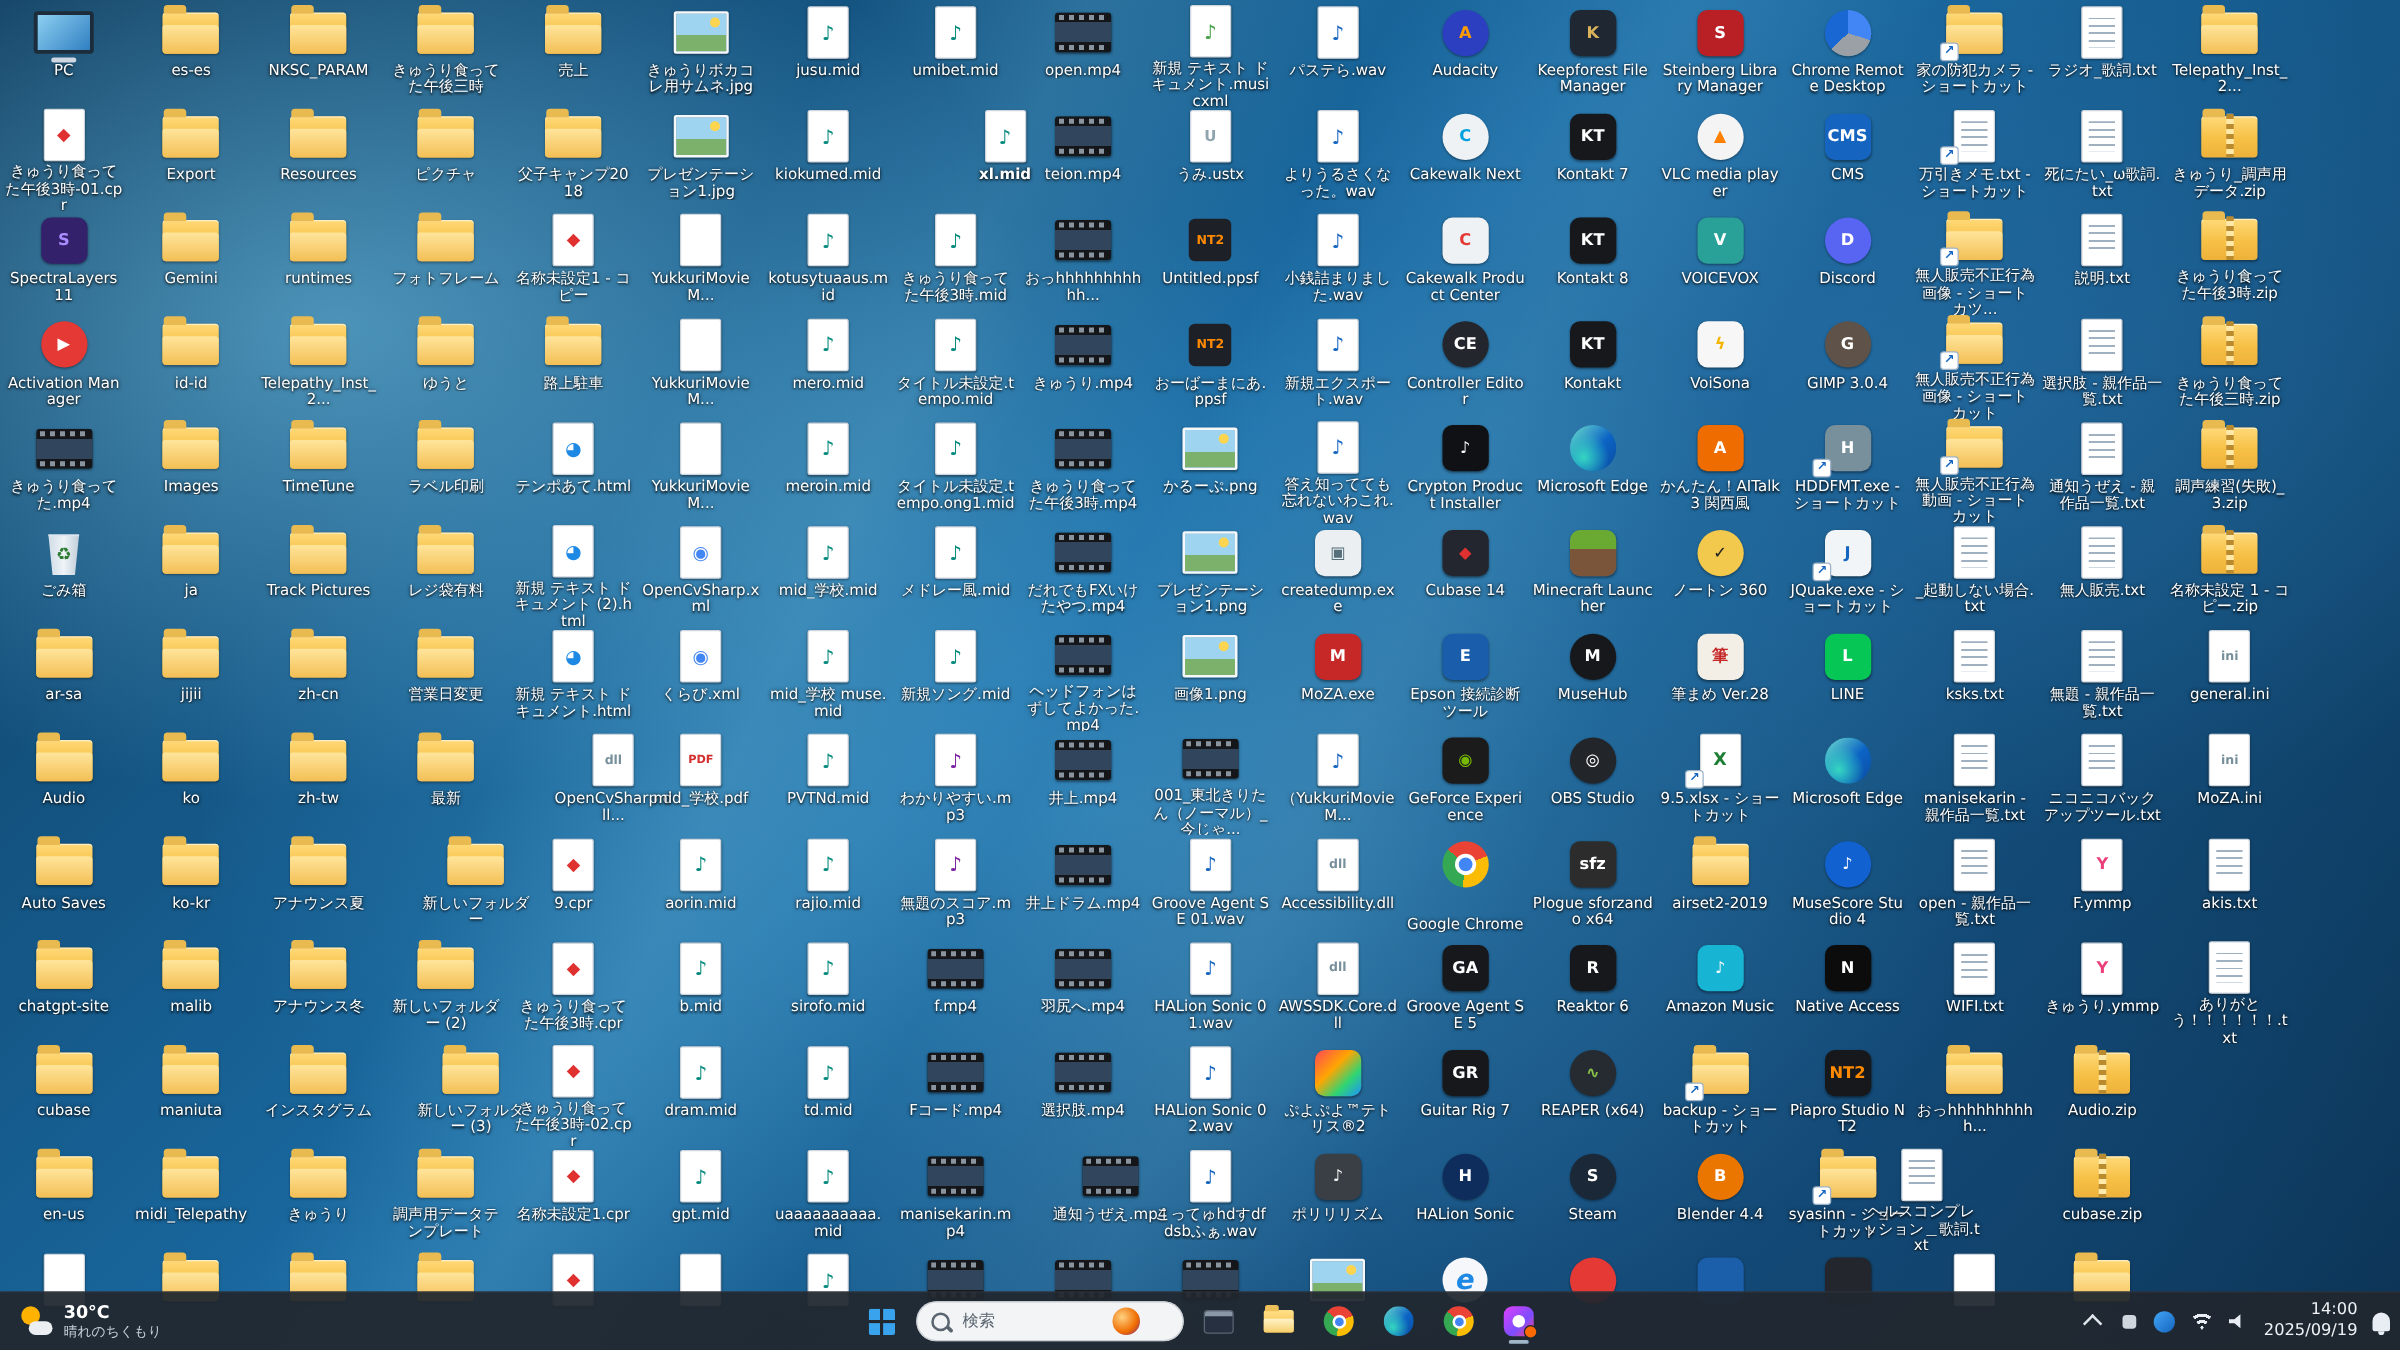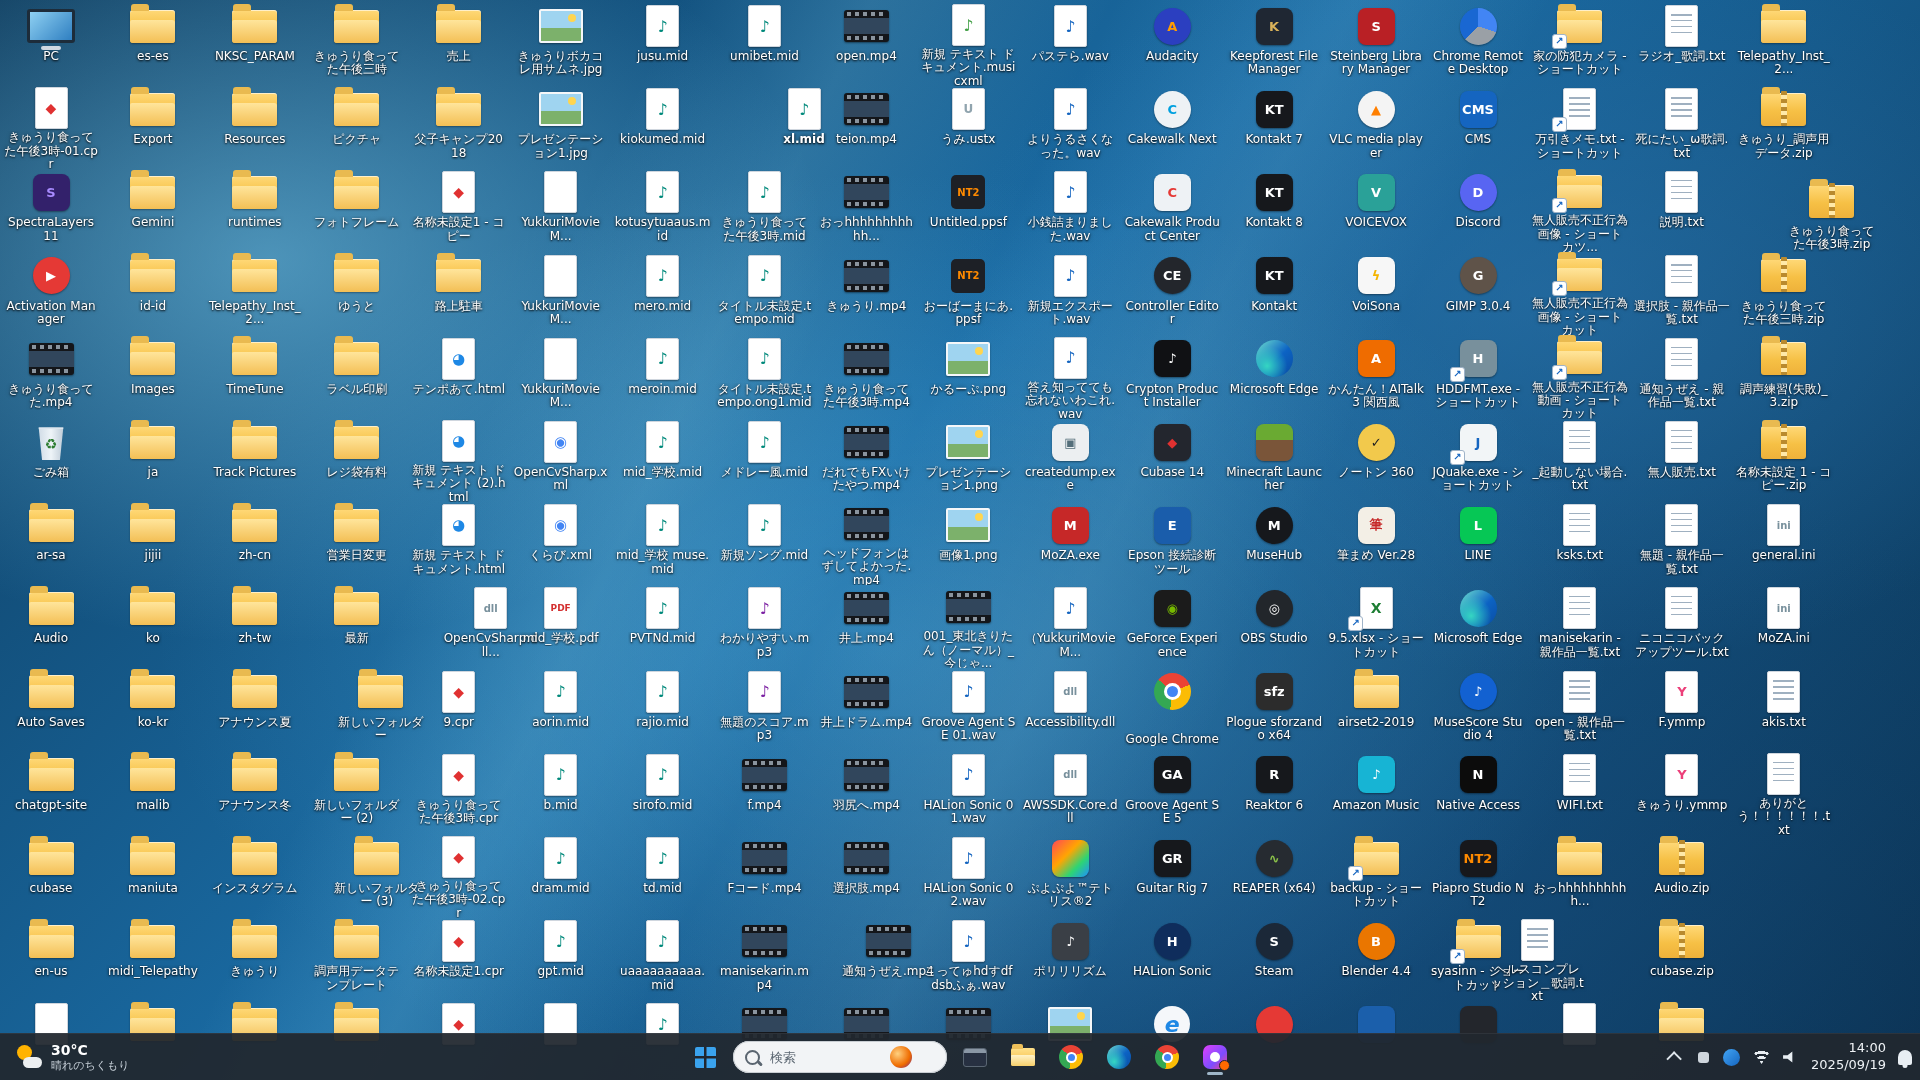--- a/index.html
+++ b/index.html
@@ -482,21 +482,21 @@
         <div class="shape"></div>
       </div>
       <div class="lab">無人販売不正行為画像 - ショートカツ...</div>
     </div>
     <div class="cell" style="left: 1631.88px; top: 170.4px;">
       <div class="g t-txt">
         <div class="shape"></div>
       </div>
       <div class="lab">説明.txt</div>
     </div>
-    <div class="cell" style="left: 1733.81px; top: 179px; margin-left: 48px;">
+    <div class="cell" style="left: 1733.81px; top: 169px;">
       <div class="g t-zip">
         <div class="shape"></div>
       </div>
       <div class="lab">きゅうり食ってた午後3時.zip</div>
     </div>
     <div class="cell" style="left: 1px; top: 253.6px;">
       <div class="g t-capp">
         <div class="shape" style="background: rgb(229, 57, 53);">▶</div>
       </div>
       <div class="lab">Activation Manager</div>

